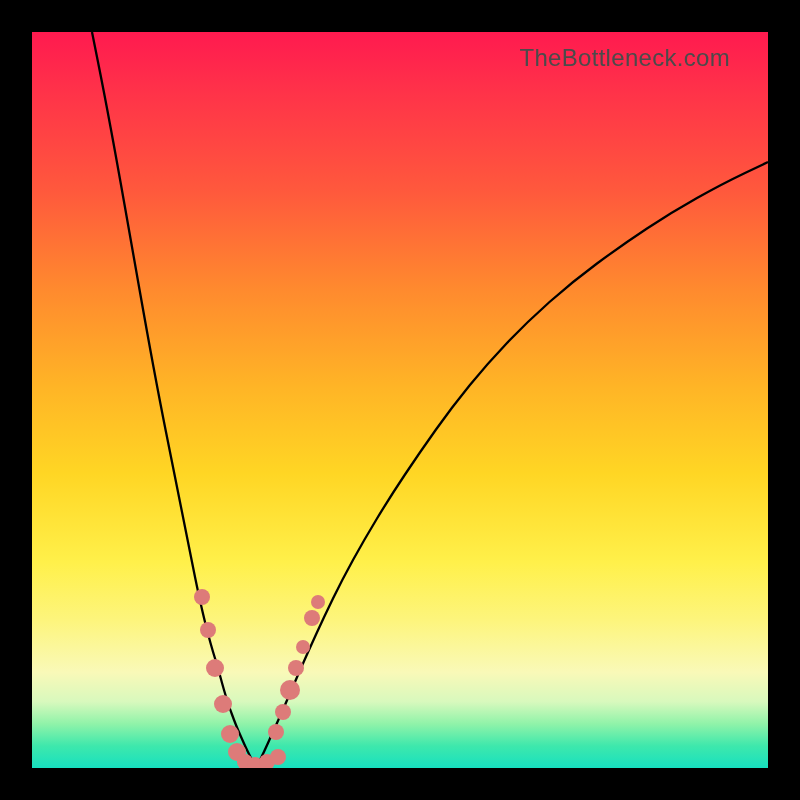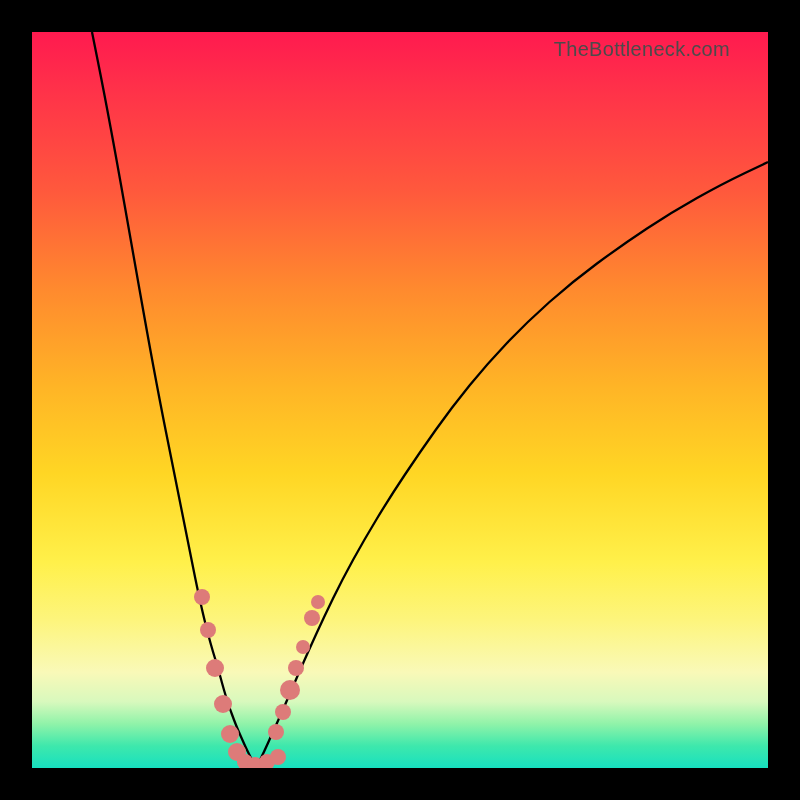--- a/index.html
+++ b/index.html
@@ -36,24 +36,24 @@
       #fdf57d 80%,
       #f9f9b8 87%,
       #d8f9bd 91%,
       #90f3a9 94%,
       #3ee8ac 97%,
       #17e0c0 100%
     );
   }
   .watermark {
     position: absolute;
-    top: 6px;
+    top: 12px;
     right: 38px;
     color: #4b4b4b;
-    font-size: 20px;
+    font-size: 24px;
     font-weight: 500;
     letter-spacing: 0.3px;
     user-select: none;
   }
   svg.curves {
     position: absolute;
     left: 0;
     top: 0;
     width: 736px;
     height: 736px;

